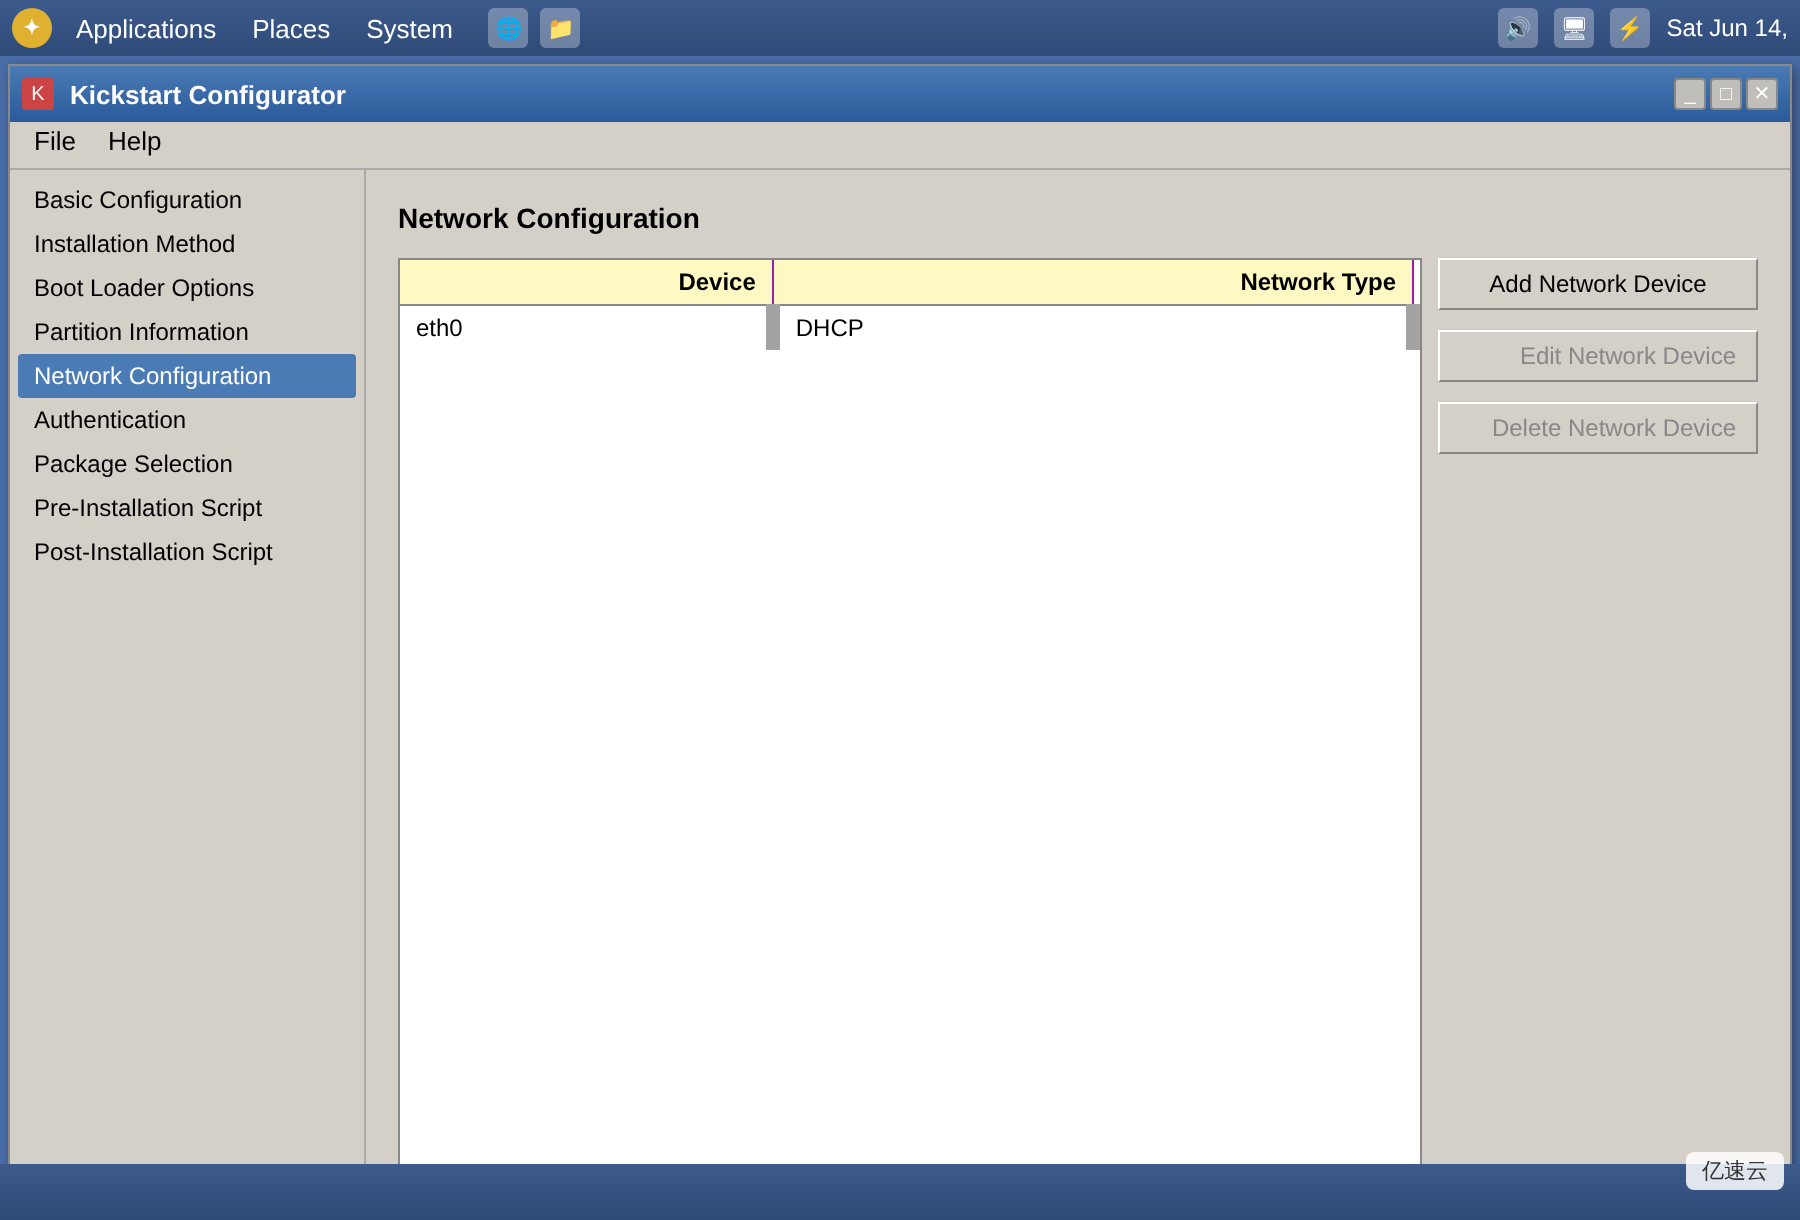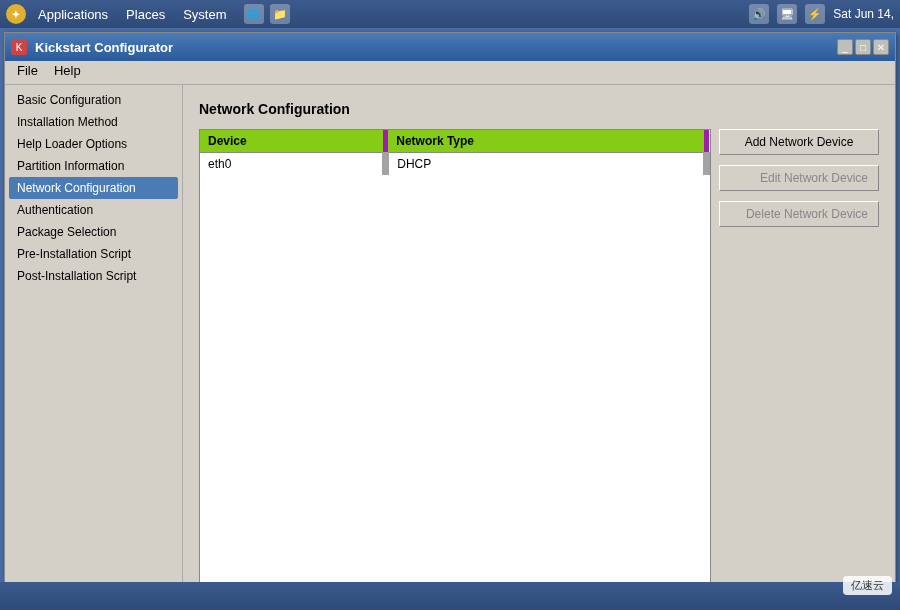--- a/index.html
+++ b/index.html
@@ -164,25 +164,25 @@
       border: 1px solid #888;
       flex: 1;
       overflow: auto;
       margin-right: 8px;
     }
     .network-table {
       width: 100%;
       border-collapse: collapse;
     }
     .network-table th {
-      background: #84cc16;
+      background: #fef9c3;
       border-bottom: 1px solid #888;
-      border-right: 5px solid #a21caf;
+      border-right: 1px solid #a21caf;
       padding: 4px 8px;
-      text-align: left;
+      text-align: right;
       font-size: 12px;
       font-weight: bold;
     }
     .network-table td {
       padding: 4px 8px;
       font-size: 12px;
       border-right: 7px solid #a3a3a3;
     }
 
     
@@ -277,21 +277,21 @@
   <div class="menubar">
     <div class="menu-item">File</div>
     <div class="menu-item">Help</div>
   </div>
 
   <div class="content">
 
     <div class="sidebar">
       <div class="sidebar-item">Basic Configuration</div>
       <div class="sidebar-item">Installation Method</div>
-      <div class="sidebar-item">Help Loader Options</div>
+      <div class="sidebar-item">Boot Loader Options</div>
       <div class="sidebar-item">Partition Information</div>
       <div class="sidebar-item active">Network Configuration</div>
       <div class="sidebar-item">Authentication</div>
       <div class="sidebar-item">Package Selection</div>
       <div class="sidebar-item">Pre-Installation Script</div>
       <div class="sidebar-item">Post-Installation Script</div>
     </div>
 
     <div class="main-panel">
       <div class="panel-title">Network Configuration</div>

